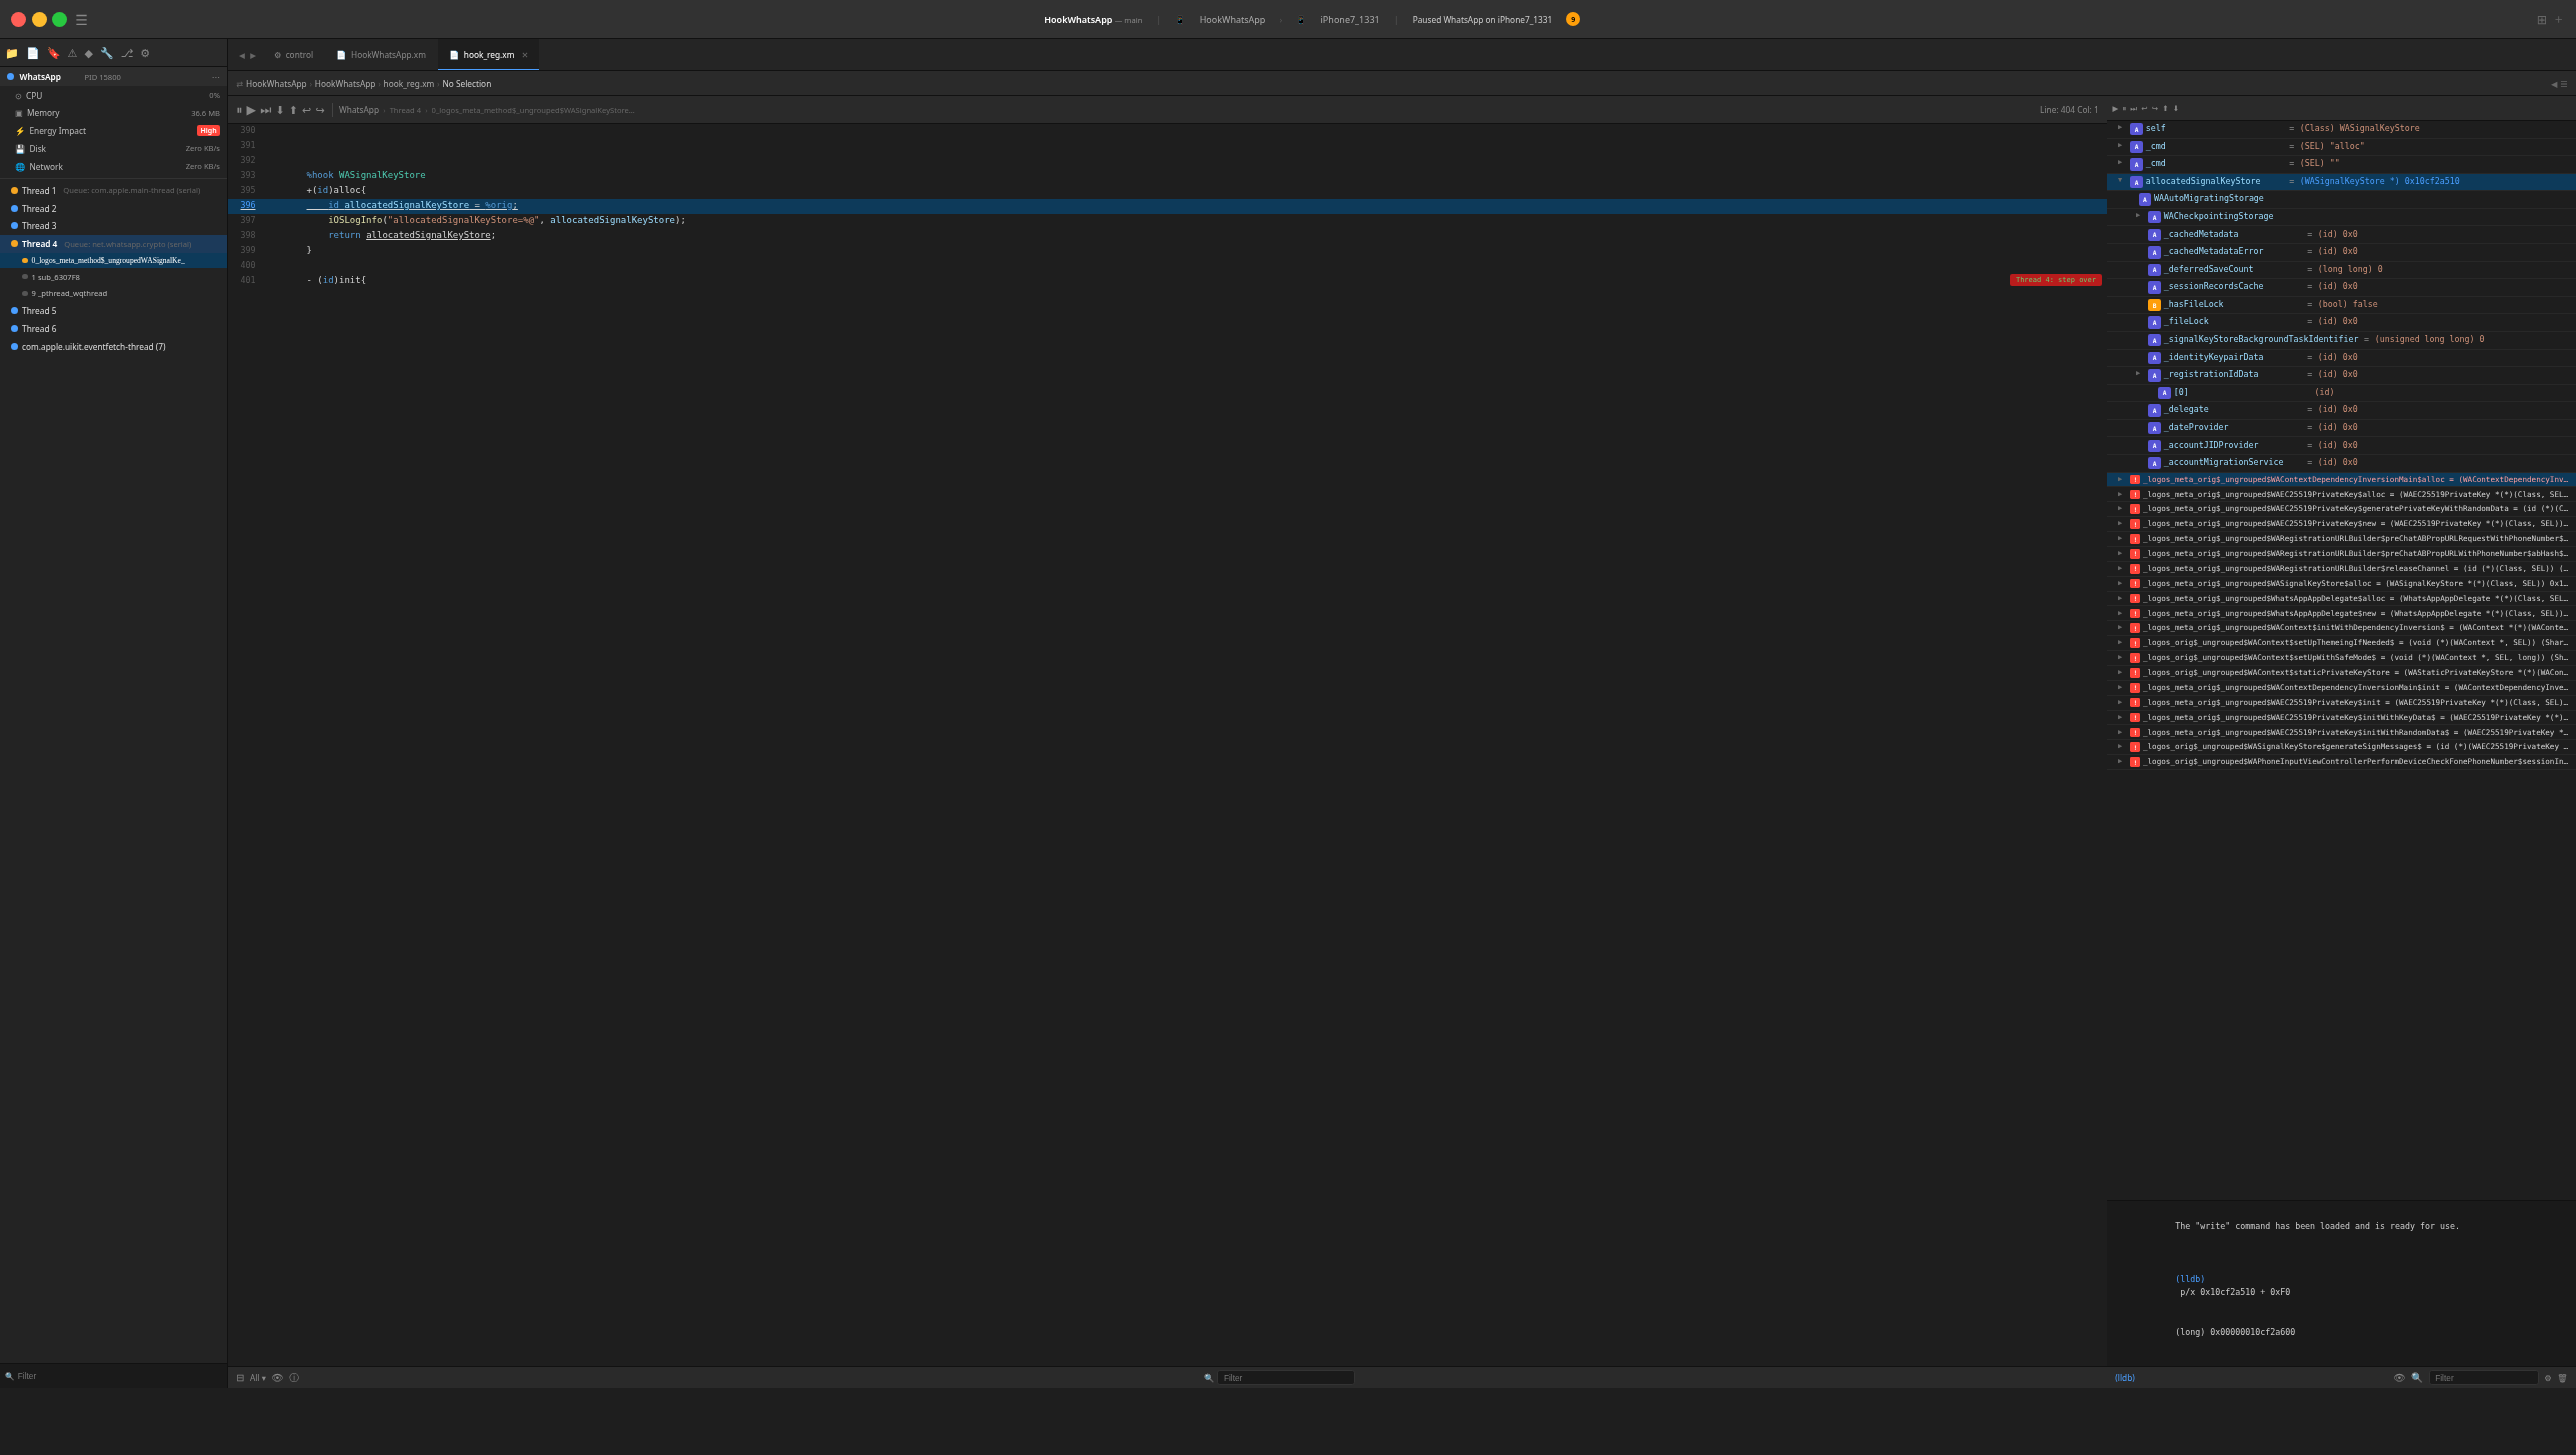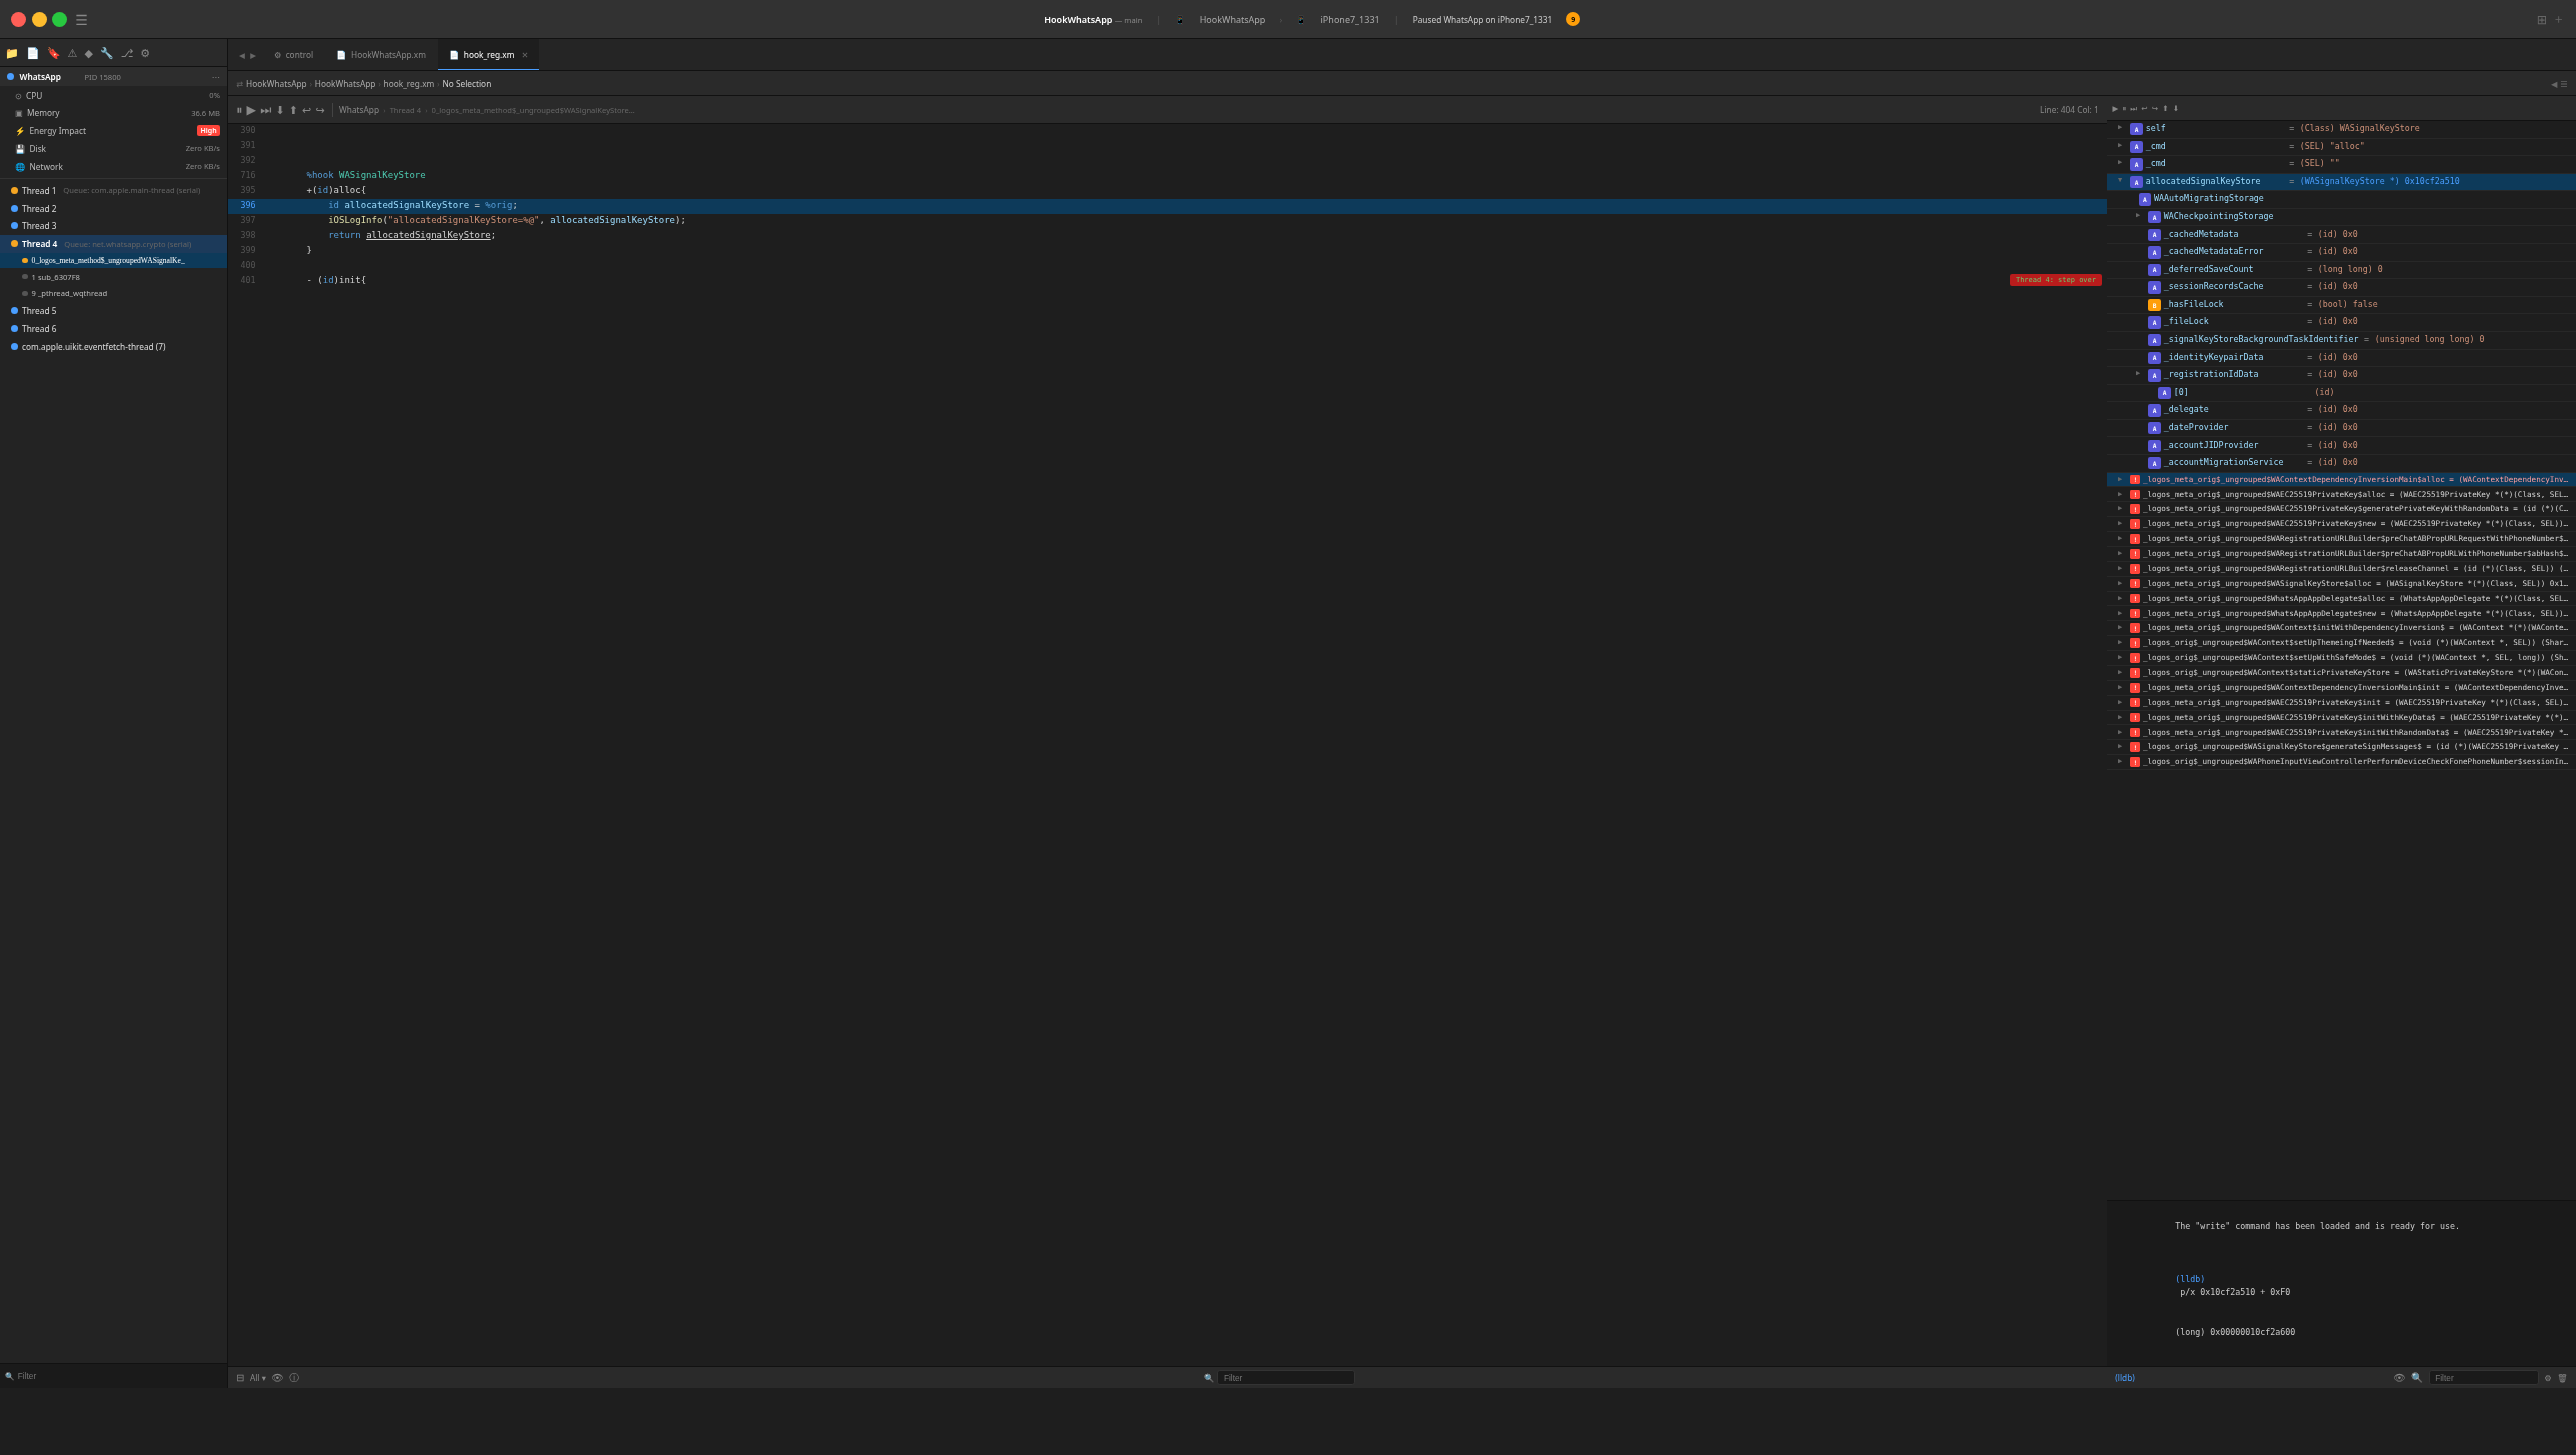--- a/index.html
+++ b/index.html
@@ -186,21 +186,21 @@
       font-size: 9px;
       line-height: 1.5;
     }
 
     .code-line {
       display: flex;
       align-items: flex-start;
       padding: 0 5.5px;
       min-height: 15px;
     }
-    .code-line.highlighted { background: #0d3a5a; }
+    .code-line.highlighted { background: #0d3a5a; text-decoration: underline; }
 
     .line-num {
       width: 33px;
       color: #555;
       text-align: right;
       padding-right: 11px;
       flex-shrink: 0;
       user-select: none;
       font-size: 8.3px;
     }
@@ -527,21 +527,21 @@
           </div>
           <div class="code-line">
             <span class="line-num">391</span>
             <span class="line-content"></span>
           </div>
           <div class="code-line">
             <span class="line-num">392</span>
             <span class="line-content"></span>
           </div>
           <div class="code-line">
-            <span class="line-num">716</span>
+            <span class="line-num">393</span>
             <span class="line-content"><span class="kw">%hook</span> <span style="color:#4ec9b0;">WASignalKeyStore</span></span>
           </div>
           <div class="code-line">
             <span class="line-num">395</span>
             <span class="line-content">+(<span class="kw">id</span>)alloc{</span>
           </div>
           <div class="code-line highlighted">
             <span class="line-num" style="color:#4a9eff;">396</span>
             <span class="line-content">    <span class="kw">id</span> <span class="var">allocatedSignalKeyStore</span> = <span class="kw">%orig</span>;</span>
           </div>

